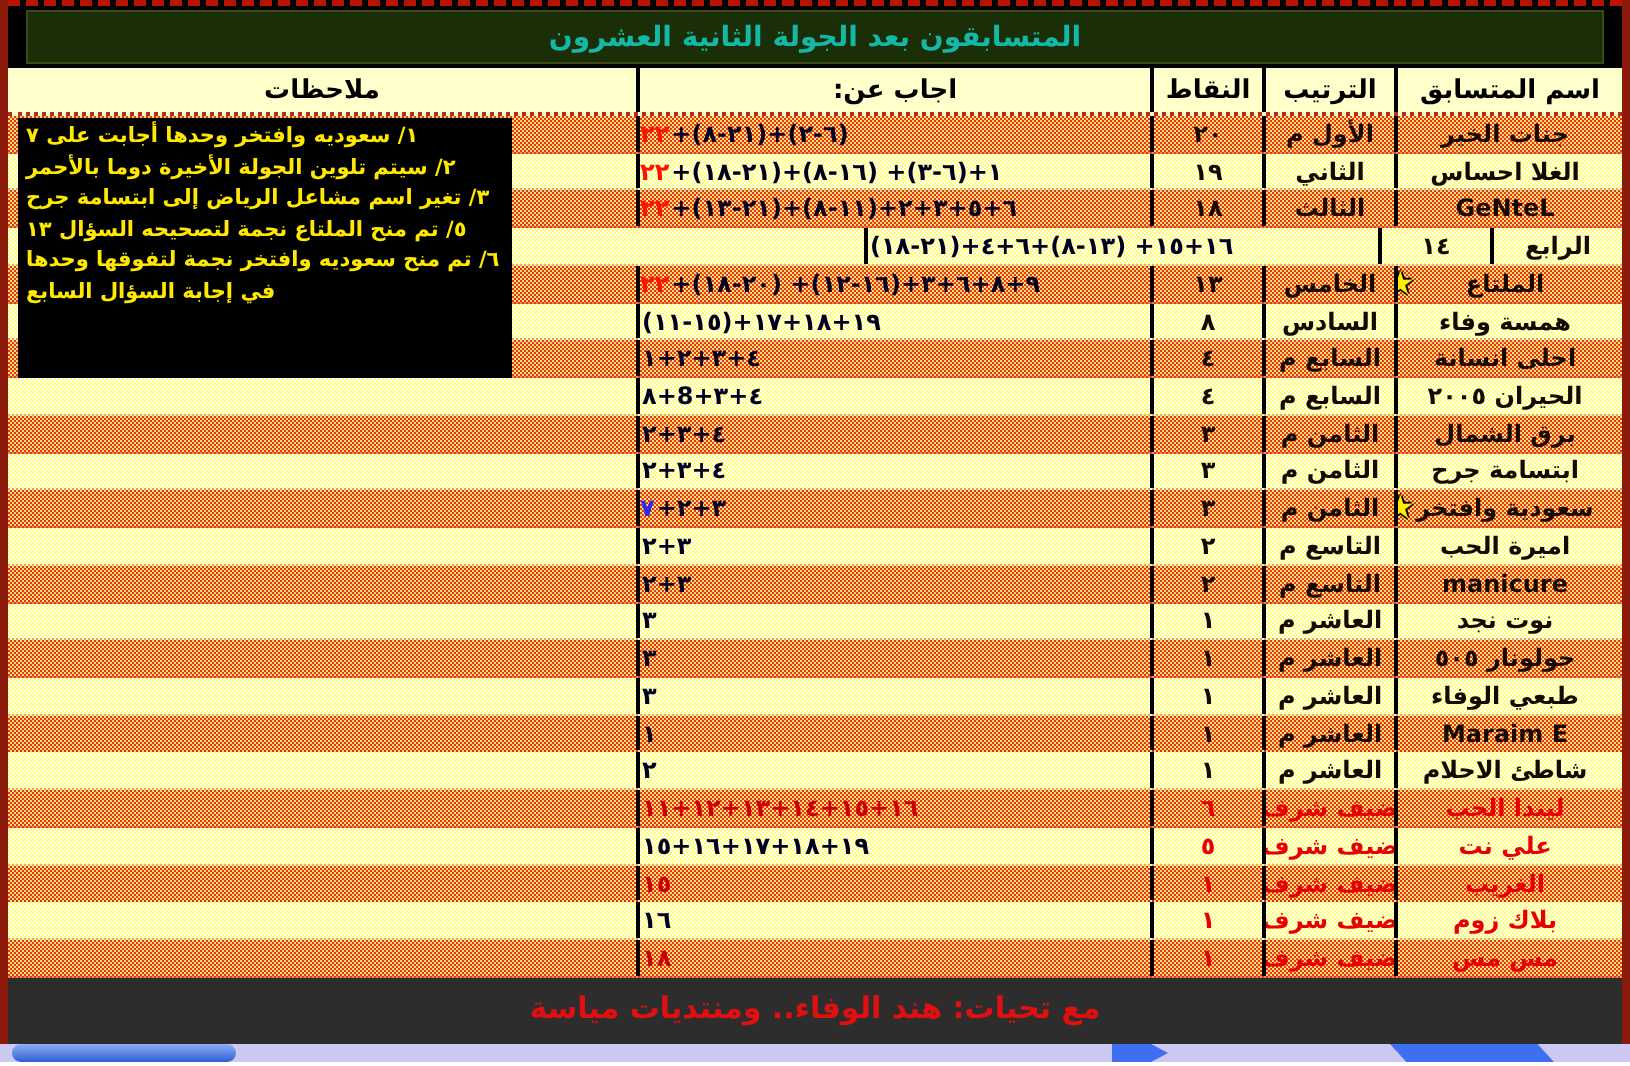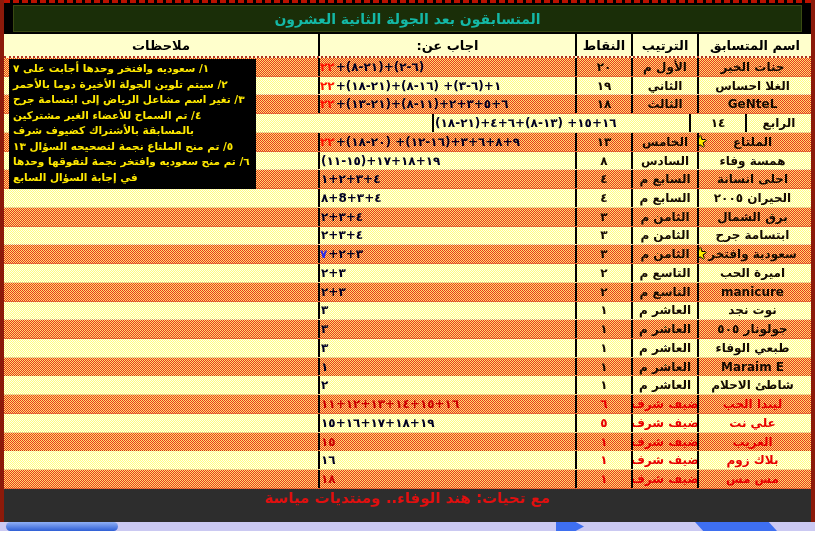--- a/index.html
+++ b/index.html
@@ -40,21 +40,21 @@
   .guest .name-text,.guest .c-rank,.guest .c-points{color:#e80000;}
   .star{display:none;position:absolute;left:-6px;top:-1px;font-size:16px;color:#ffee00;z-index:3;
         text-shadow:-1px 0 #000,1px 0 #000,0 -1px #000,0 1px #000;}
   .star.show{display:block;}
   
   .notes-box{position:absolute;top:1px;left:5px;width:247px;height:130px;background:#000;
              color:#ffe900;font-size:10.5px;font-weight:bold;line-height:15.5px;padding:2px 6px 2px 4px;
              box-sizing:border-box;text-align:left;z-index:5;overflow:hidden;}
   
   .footer{height:33px;background:#2d2d2d;color:#e01010;font-weight:bold;font-size:15px;
-          display:flex;align-items:flex-start;justify-content:center;padding-bottom:4px;box-sizing:border-box;}
+          display:flex;align-items:center;justify-content:center;padding-bottom:4px;box-sizing:border-box;}
   
   .bottom-strip{position:absolute;left:0;top:522px;width:815px;height:11px;background:#cbc9f2;
                 border-bottom:2px solid #fff;box-sizing:border-box;}
   .sb-thumb{position:absolute;left:6px;top:0;width:112px;height:9px;border-radius:5px;
             background:linear-gradient(#8fb0f5,#2f5fd6);}
   .sb-mark1{position:absolute;left:556px;top:0;width:28px;height:9px;background:#3e6ff0;
             clip-path:polygon(0 0,70% 0,100% 50%,70% 100%,0 100%);}
   .sb-mark2{position:absolute;left:695px;top:0;width:82px;height:9px;background:#3e6ff0;
             clip-path:polygon(0 0,90% 0,100% 100%,10% 100%);}
 </style>
@@ -81,21 +81,20 @@
     <div class="tbody">
 
       <div class="notes-box">
 
           <div class="note-line">١/ سعوديه وافتخر وحدها أجابت على ٧</div>
 
           <div class="note-line">٢/ سيتم تلوين الجولة الأخيرة دوما بالأحمر</div>
 
           <div class="note-line">٣/ تغير اسم مشاعل الرياض إلى ابتسامة جرح</div>
 
-          <div class="note-line">٤/ تم السماح للأعضاء الغير مشتركين بالمسابقة بالأشتراك كضيوف شرف</div>
 
           <div class="note-line">٥/ تم منح الملتاع نجمة لتصحيحه السؤال ١٣</div>
 
           <div class="note-line">٦/ تم منح سعوديه وافتخر نجمة لتفوقها وحدها في إجابة السؤال السابع</div>
         </div>
 
         <div class="row row-red">
           <div class="cell c-name">
 
             <span class="name-text">جنات الخير</span>

